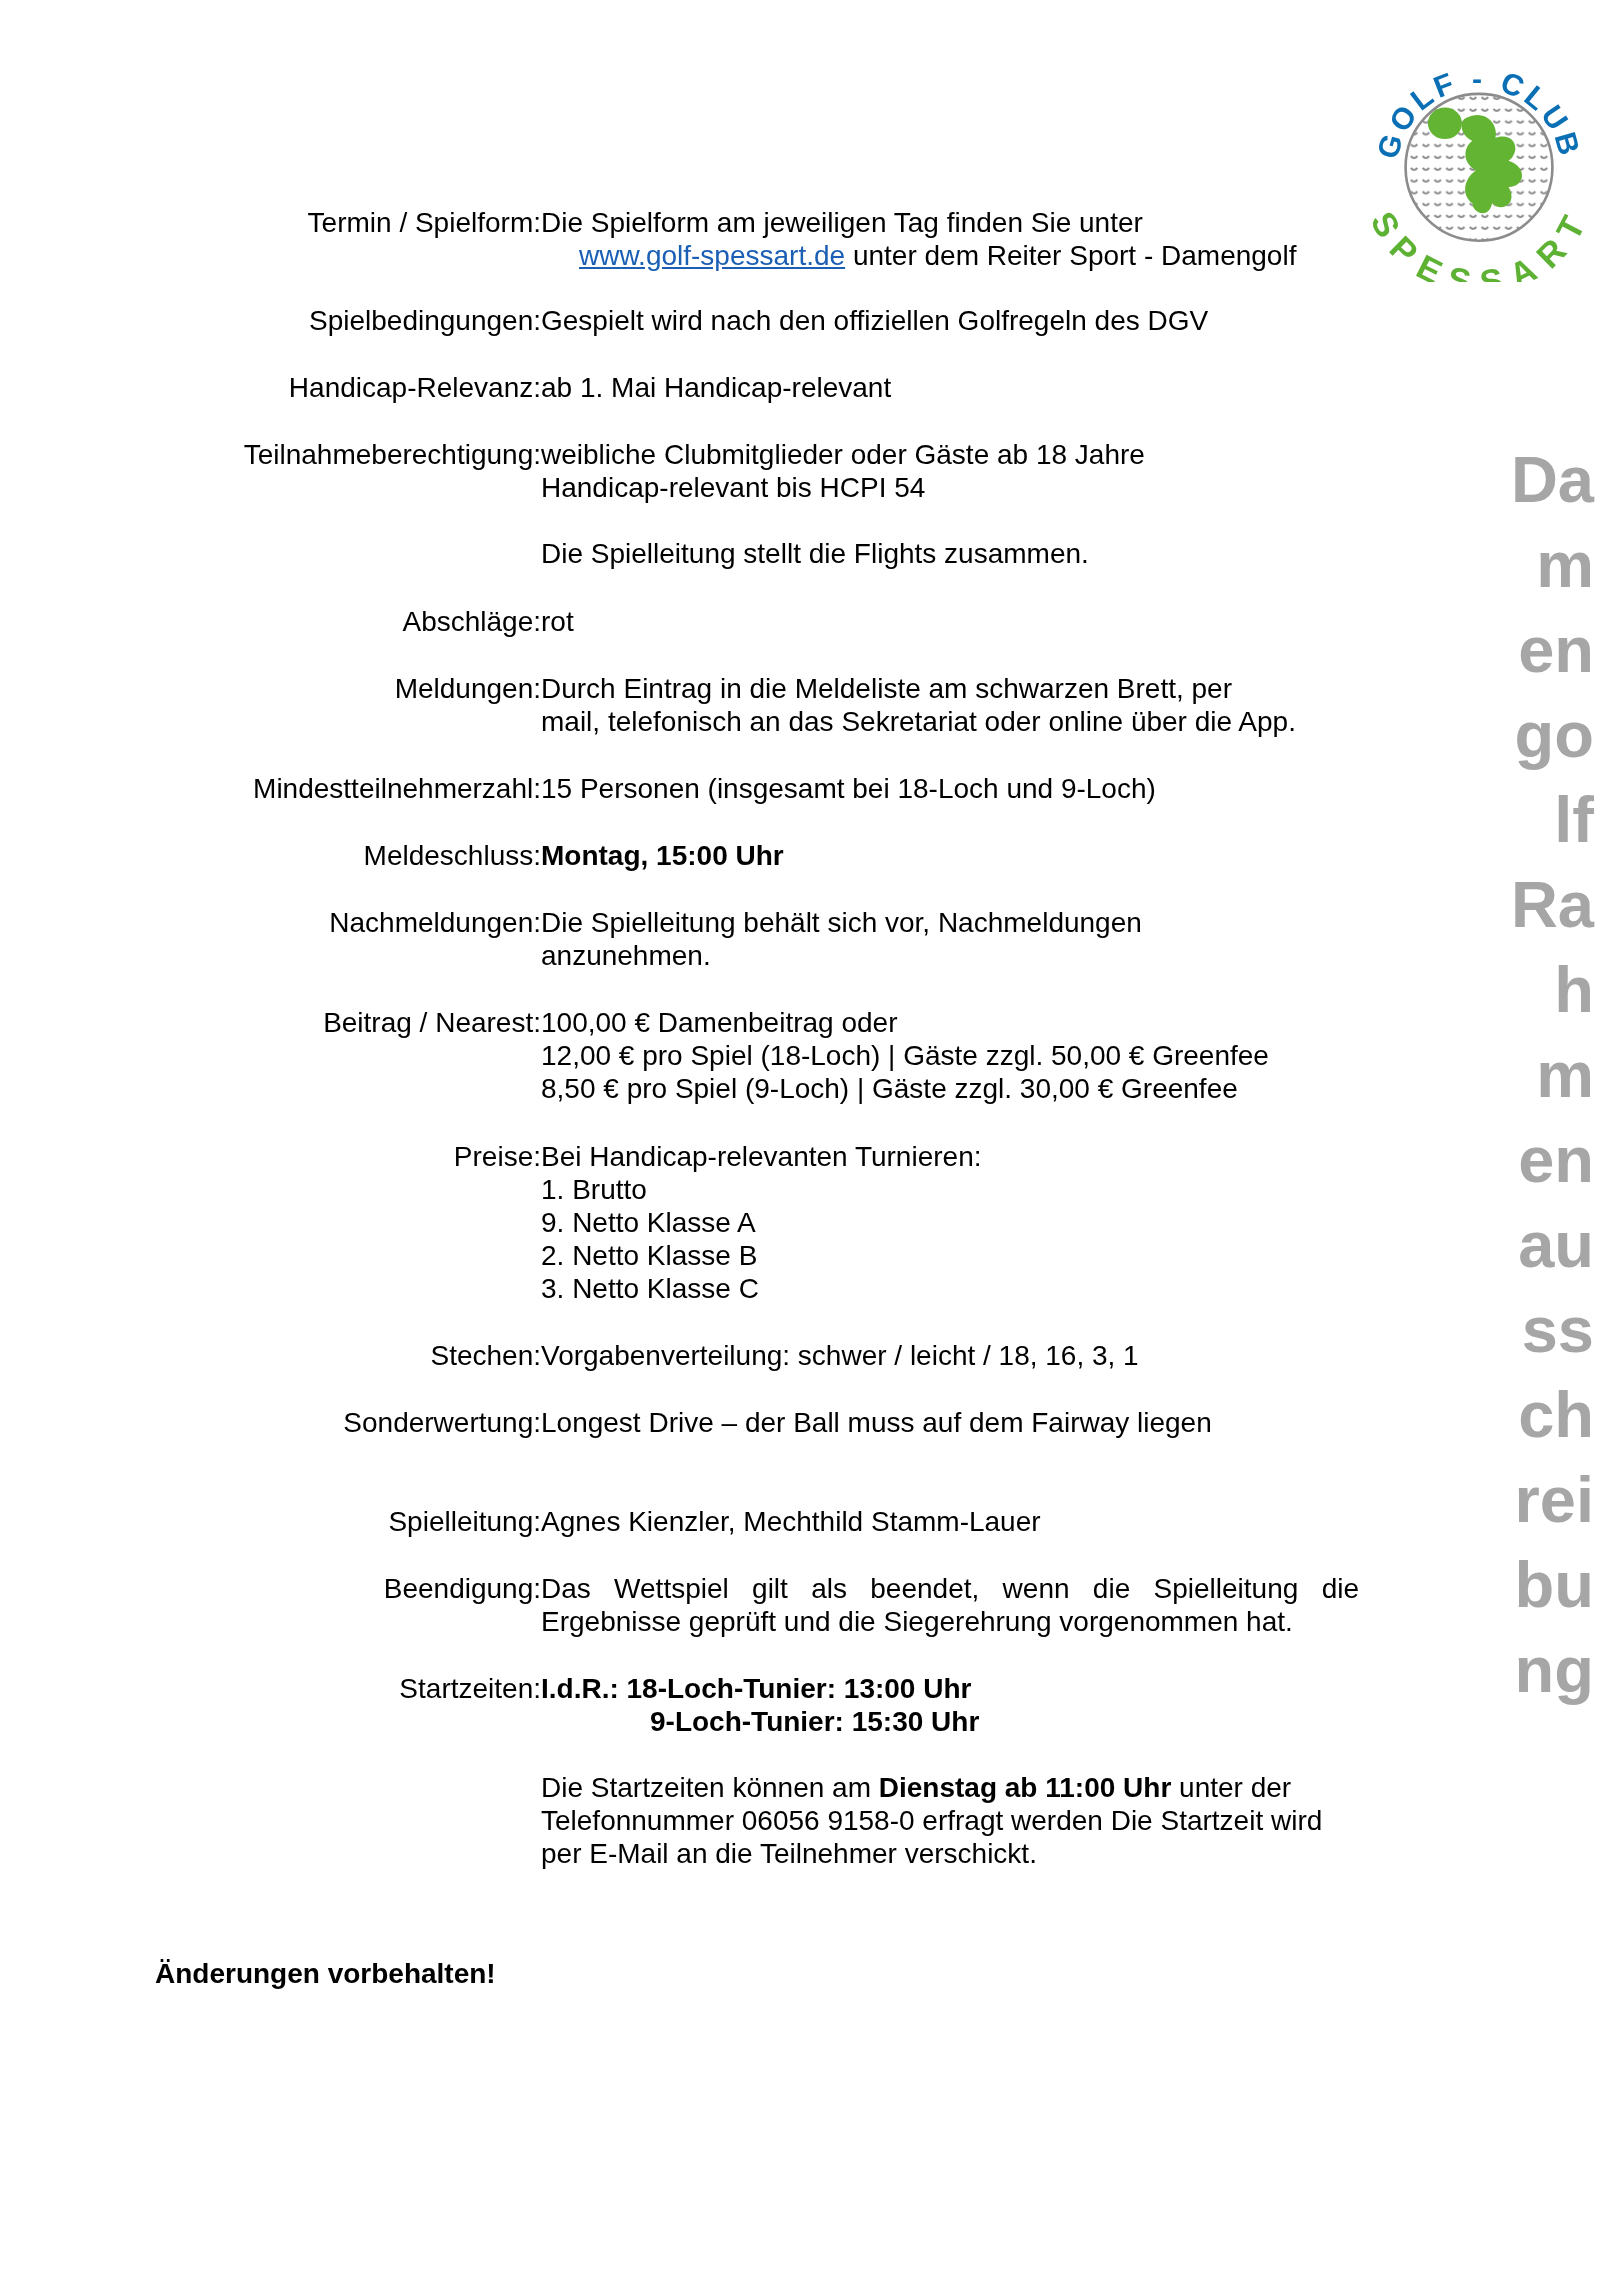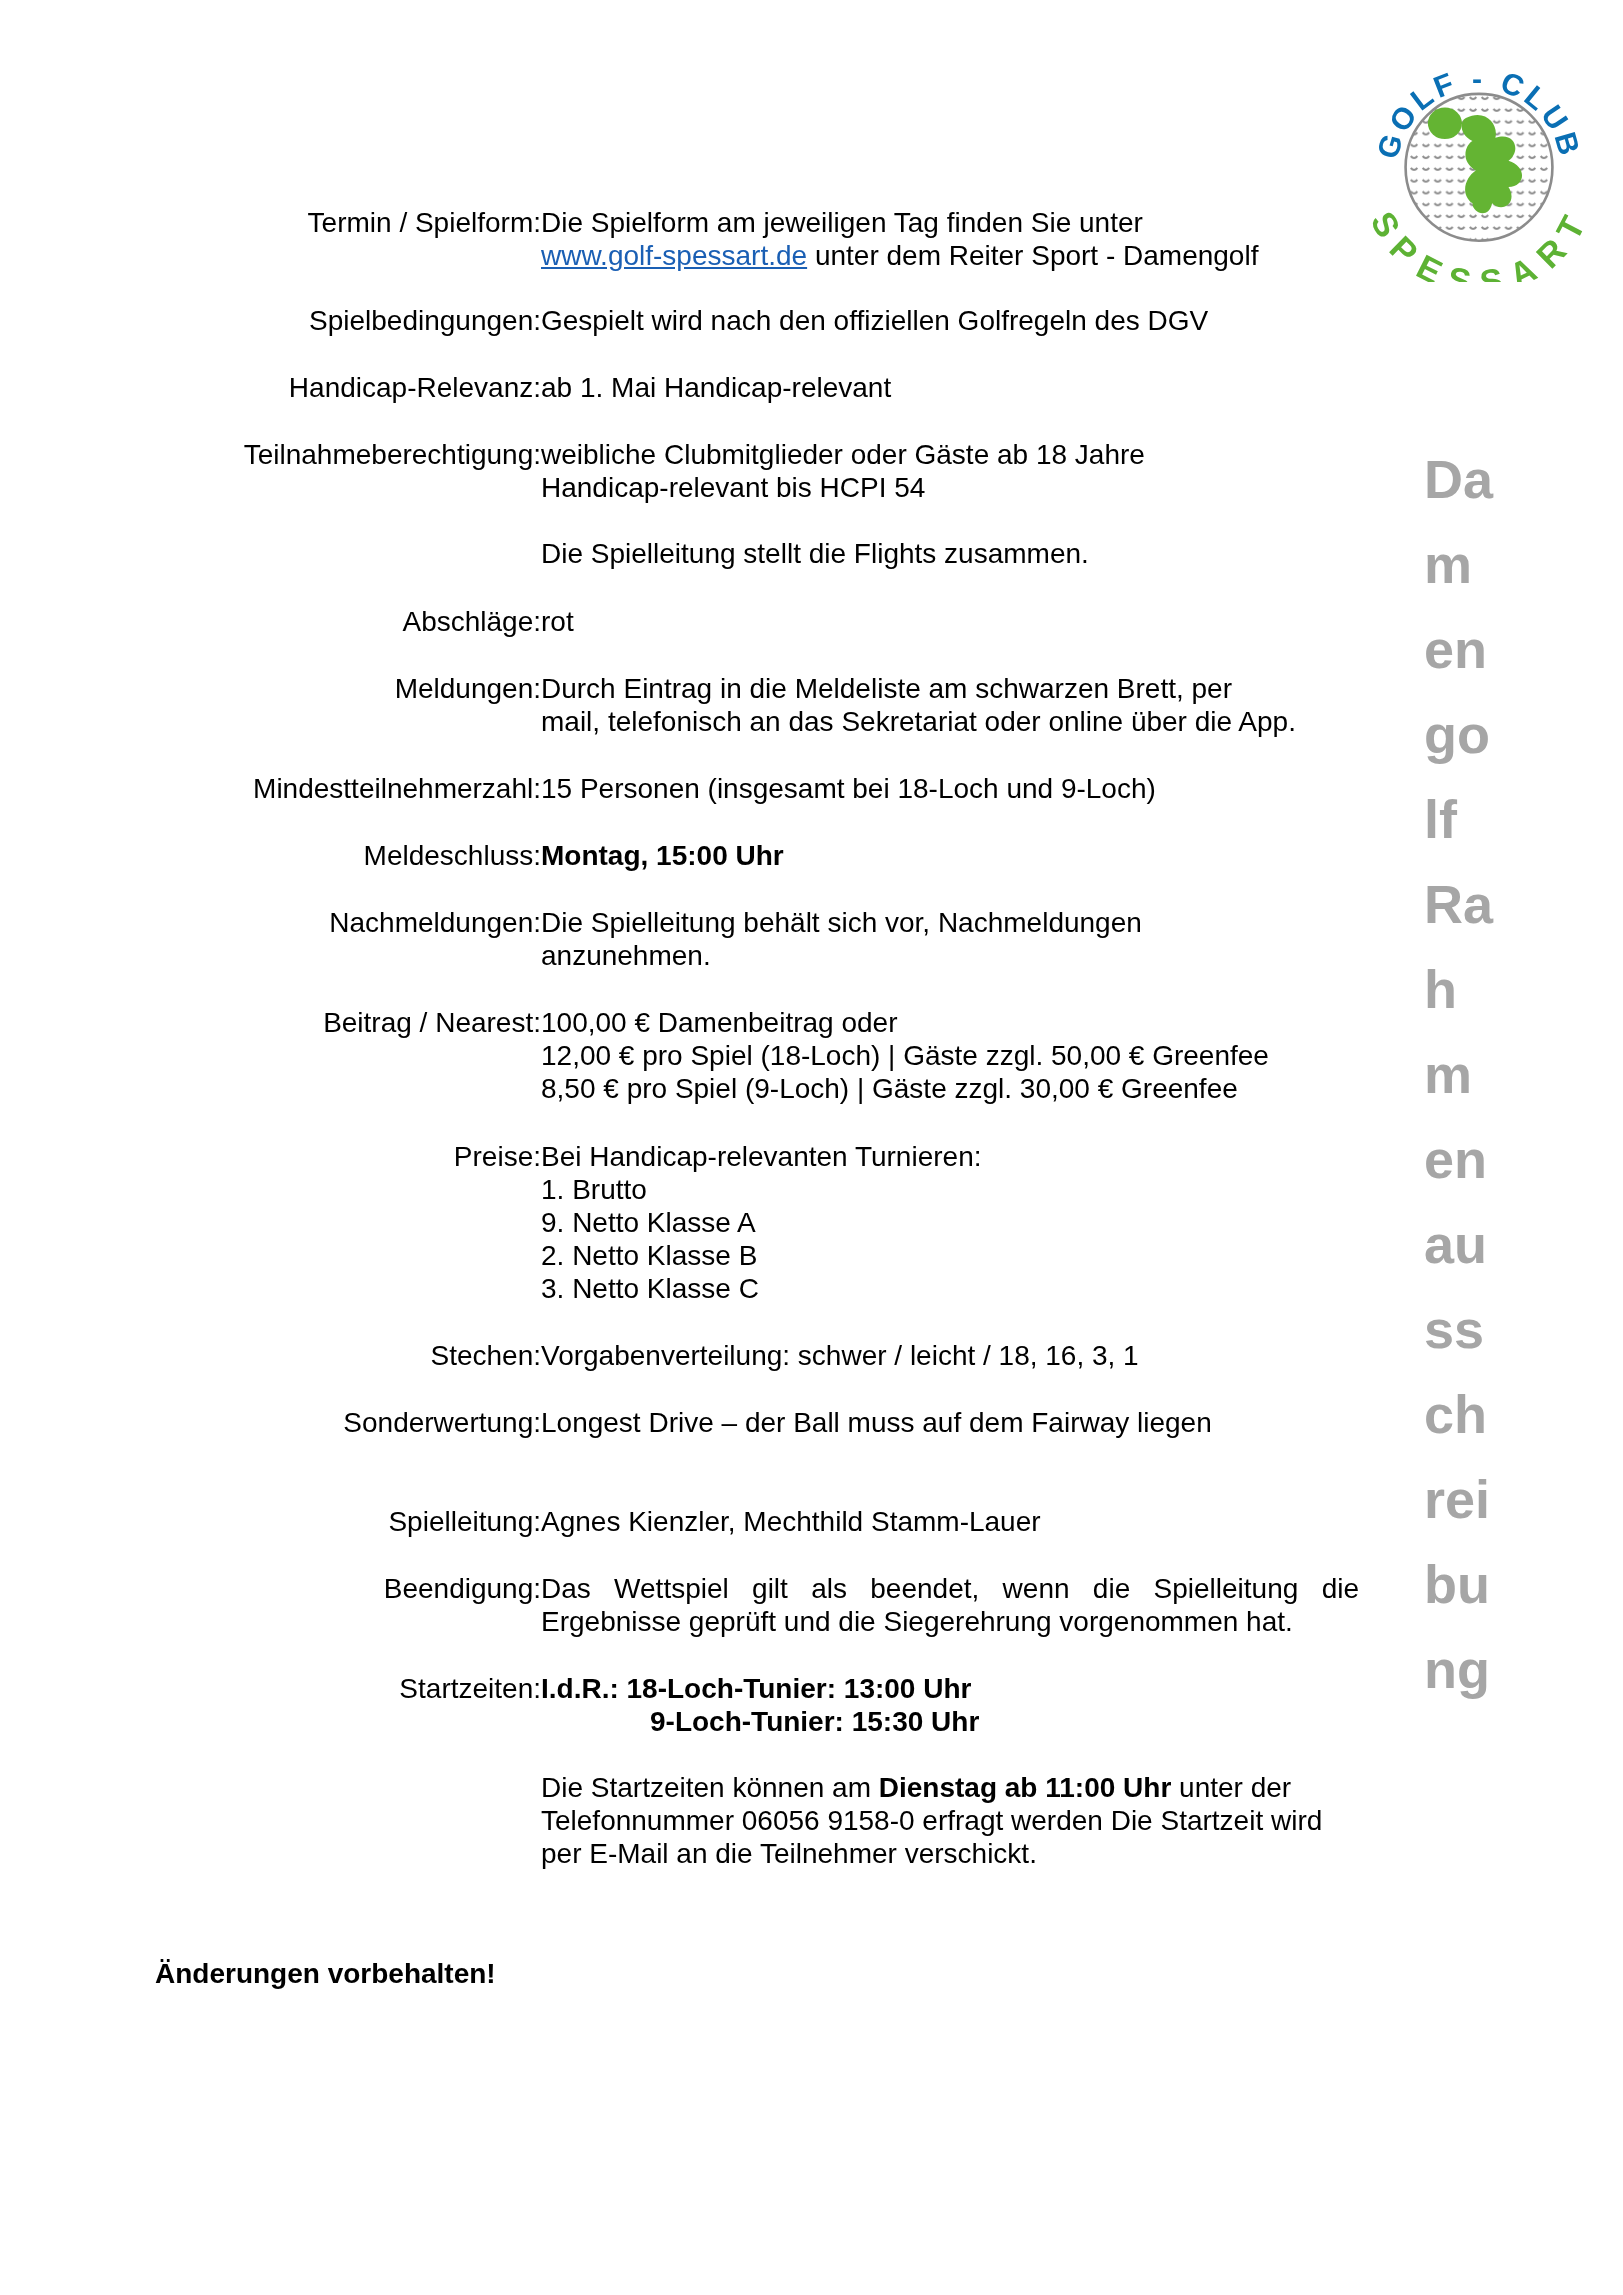--- a/index.html
+++ b/index.html
@@ -4,24 +4,24 @@
 <style>
   html, body { margin:0; padding:0; background:#ffffff; }
   body { width:1623px; height:2295px; position:relative; overflow:hidden;
          font-family:"Liberation Sans", sans-serif; color:#000; }
   .row { position:absolute; left:155px; width:1204px; font-size:28px; line-height:33px; }
   .lbl { position:absolute; left:0; top:0; width:386px;text-align:right; }
   .val { position:absolute; left:386px; top:0; width:818px; }
   .val .line { display:block; white-space:nowrap; }
   .justify { text-align:justify; white-space:normal !important; }
   .bold { font-weight:bold; }
-  a.link { color:#1a5fb4; text-decoration:underline; }
+  a.link { color:#1a5fb4; text-decoration:underline;margin-left:38px; }
   .indent { padding-left:109px; }
   .sidebar { position:absolute; left:1424px; top:437px; width:170px;
-             font-size:54px; line-height:85px; font-weight:bold; color:#a6a6a6; }
+             font-size:65px; line-height:85px; font-weight:bold; color:#a6a6a6;text-align:right; }
   .sidebar div { white-space:nowrap; }
   .footer { position:absolute; left:155px; top:1958px; font-size:28px; font-weight:bold; }
   .logo { position:absolute; left:1361px; top:46px; width:236px; height:236px; }
 </style>
 </head>
 <body>
 
 <div class="logo">
   <svg width="236" height="236" viewBox="0 0 360 360">
     <defs>

